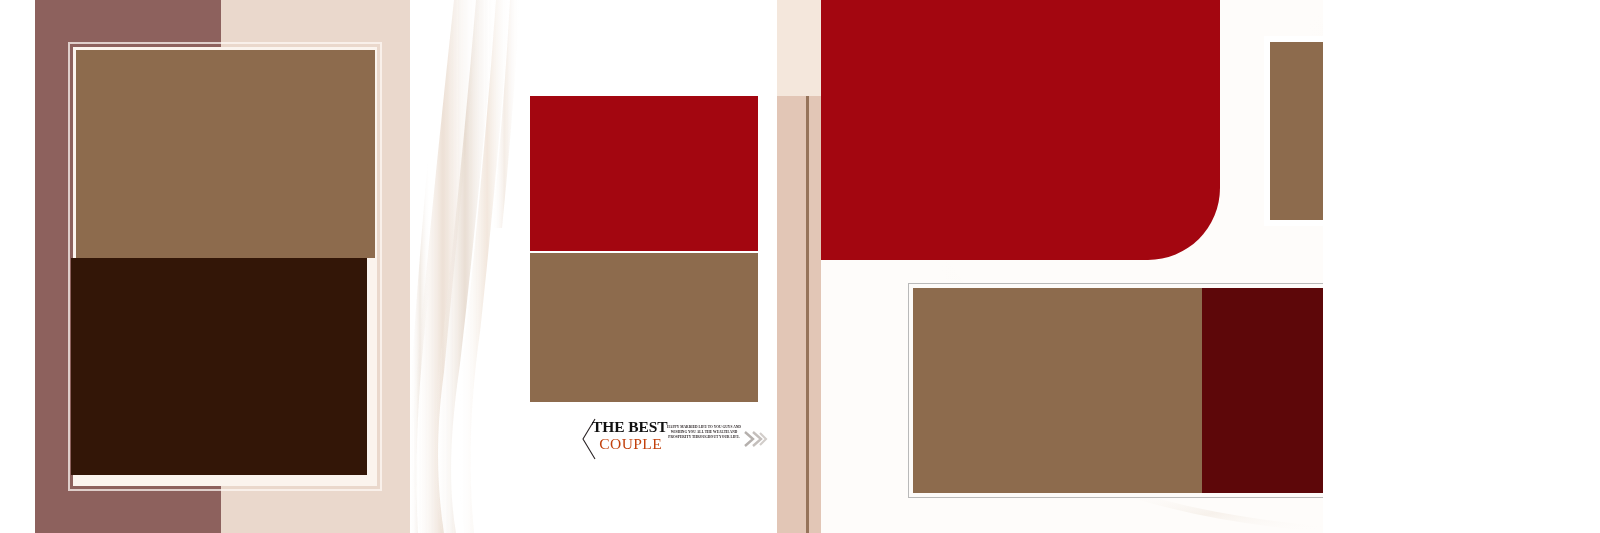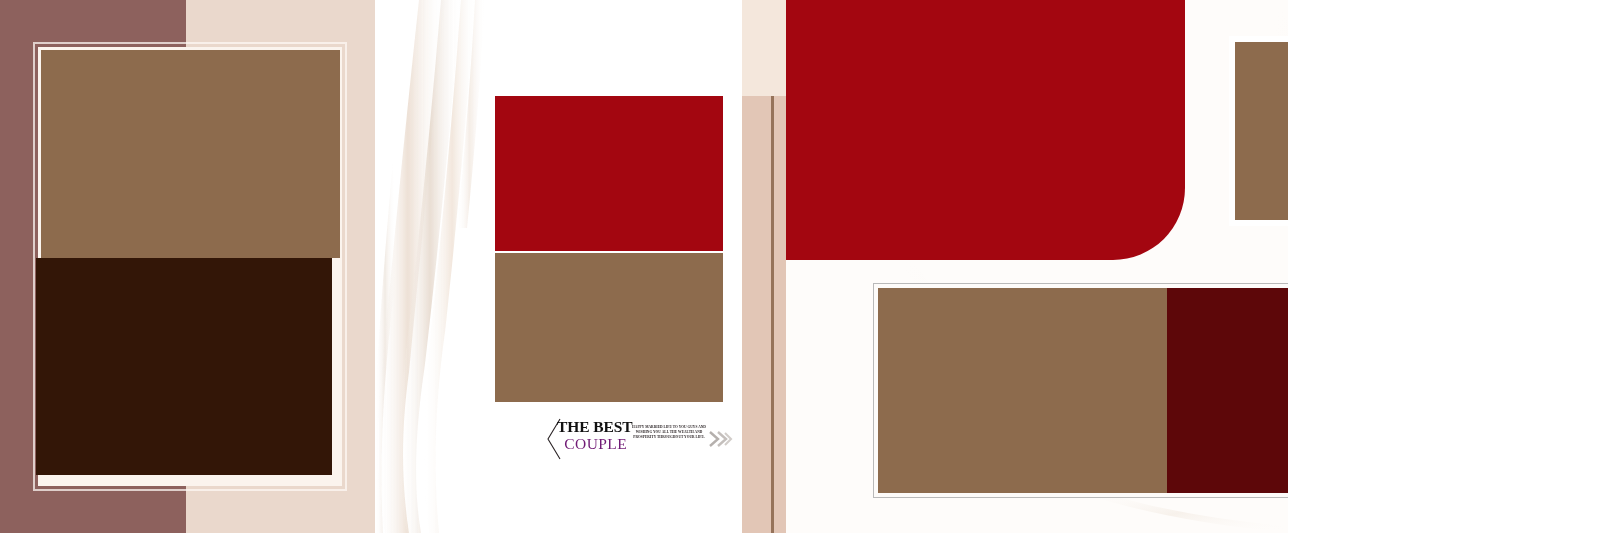--- a/index.html
+++ b/index.html
@@ -10,20 +10,21 @@
   body {
     font-family: "Liberation Serif", serif;
   }
 
   #album-spread {
     position: relative;
     width: 1288px;
     height: 533px;
     overflow: hidden;
     background: #ffffff;
+    margin-left: 35px;
   }
 
   
   .left-page {
     position: absolute;
     left: 0; top: 0;
     width: 375px; height: 533px;
     overflow: hidden;
   }
   .left-mauve-band {
@@ -118,21 +119,21 @@
     color: #111111;
     line-height: 17px;
     white-space: nowrap;
   }
   .lockup-couple {
     display: block;
     font-family: "Liberation Serif", serif;
     font-size: 15.5px;
     font-weight: 400;
     letter-spacing: 0.4px;
-    color: #701a75;
+    color: #c2410c;
     line-height: 17px;
     white-space: nowrap;
   }
   .lockup-body {
     position: absolute;
     left: 83px; top: 7px;
     width: 78px;
     font-family: "Liberation Serif", serif;
     font-size: 3.5px;
     font-weight: 700;

